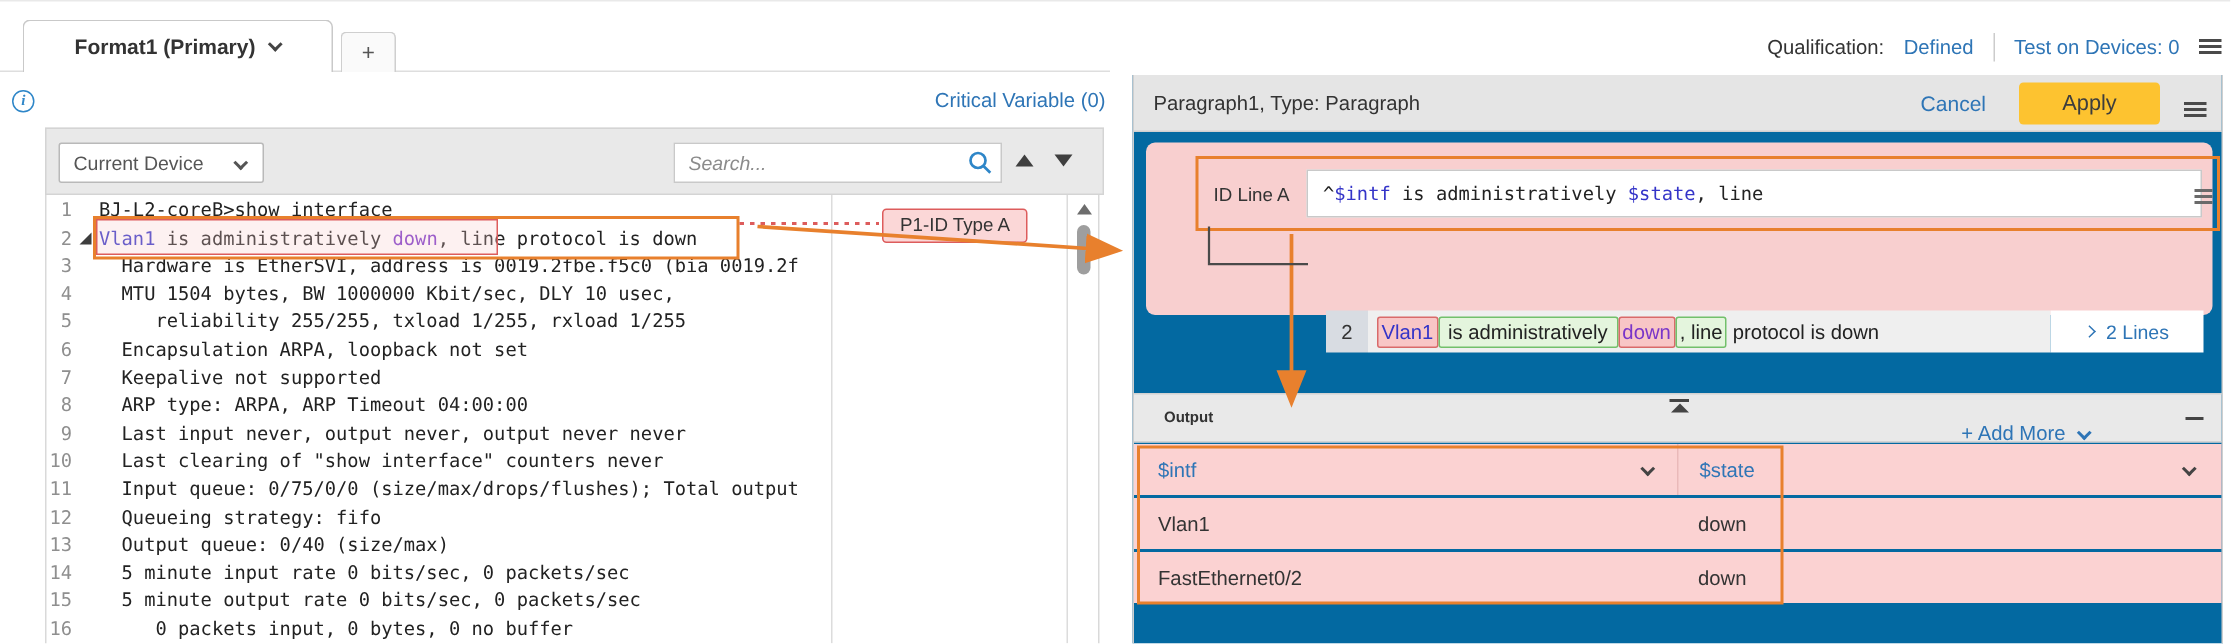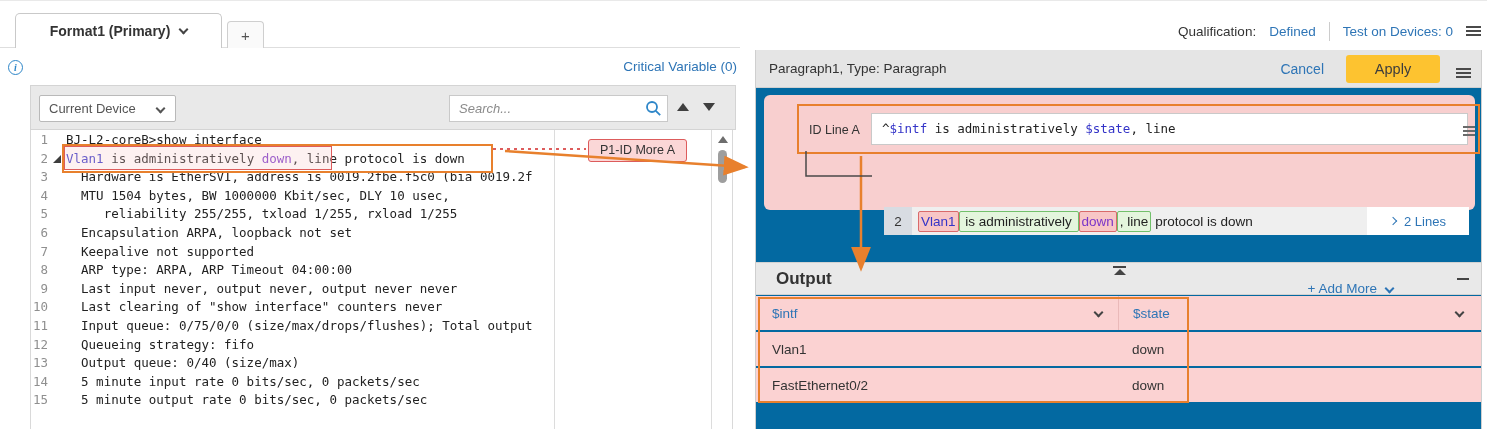--- a/index.html
+++ b/index.html
@@ -123,21 +123,21 @@
   .match-content span { display:inline-block; line-height:19px; }
   .hl-red { background:#f8c6c6; border:1px solid #D96A6A; border-radius:2px; padding:0 2px; }
   .hl-green { background:#E4F5DD; border:1px solid #72C06B; border-radius:2px; padding:0 2px; }
   .expand-box { width:102px; background:#fff; display:flex; align-items:center;
     justify-content:center; gap:8px; color:#2E75B6; font-size:13px; }
   .expand-box .chv { border-width:1.5px; width:6px; height:6px; }
 
   .out-header { position:absolute; left:0; top:212px; right:0; height:33px; background:#e9e9e9;
     border-top:1px solid #d2d2d2; border-bottom:1px solid #d2d2d2;
     display:flex; align-items:center; }
-  .out-title { font-size:17px; font-weight:bold; color:#333; margin-left:20px; }
+  .out-title { font-size:10px; font-weight:bold; color:#333; margin-left:20px; }
   .collapse-ic { position:absolute; left:357px; top:3px; width:13px; }
   .collapse-ic .bar { width:13px; height:2px; background:#444; }
   .collapse-ic .tri { width:0; height:0; margin:1px auto 0; border-left:6px solid transparent;
     border-right:6px solid transparent; border-bottom:6px solid #444; }
   .addmore { position:absolute; right:88px; top:18px; font-size:13.5px; color:#2E75B6;
     display:flex; align-items:center; gap:9px; }
   .minimize { position:absolute; right:12px; top:15px; }
 
   .out-table { position:absolute; left:0; top:246px; right:0; }
   .out-row { height:34px; background:#FBD2D2; margin-bottom:2px; display:flex; font-size:13.5px; }
@@ -201,31 +201,32 @@
       <div class="code-line"><span class="lnum">6</span><span class="lmark"></span><span class="ltext"><span>  Encapsulation ARPA, loopback not set</span></span></div>
       <div class="code-line"><span class="lnum">7</span><span class="lmark"></span><span class="ltext"><span>  Keepalive not supported</span></span></div>
       <div class="code-line"><span class="lnum">8</span><span class="lmark"></span><span class="ltext"><span>  ARP type: ARPA, ARP Timeout 04:00:00</span></span></div>
       <div class="code-line"><span class="lnum">9</span><span class="lmark"></span><span class="ltext"><span>  Last input never, output never, output never never</span></span></div>
       <div class="code-line"><span class="lnum">10</span><span class="lmark"></span><span class="ltext"><span>  Last clearing of "show interface" counters never</span></span></div>
       <div class="code-line"><span class="lnum">11</span><span class="lmark"></span><span class="ltext"><span>  Input queue: 0/75/0/0 (size/max/drops/flushes); Total output</span></span></div>
       <div class="code-line"><span class="lnum">12</span><span class="lmark"></span><span class="ltext"><span>  Queueing strategy: fifo</span></span></div>
       <div class="code-line"><span class="lnum">13</span><span class="lmark"></span><span class="ltext"><span>  Output queue: 0/40 (size/max)</span></span></div>
       <div class="code-line"><span class="lnum">14</span><span class="lmark"></span><span class="ltext"><span>  5 minute input rate 0 bits/sec, 0 packets/sec</span></span></div>
       <div class="code-line"><span class="lnum">15</span><span class="lmark"></span><span class="ltext"><span>  5 minute output rate 0 bits/sec, 0 packets/sec</span></span></div>
+      <div class="code-line"><span class="lnum">16</span><span class="lmark"></span><span class="ltext"><span>     0 packets input, 0 bytes, 0 no buffer</span></span></div>
     </div>
   <div class="gutter-div"></div>
   <div class="scroll-zone">
     <div class="scroll-up"></div>
     <div class="scroll-thumb"></div>
   </div>
 </div>
 
 <div class="abs box-red-l2"></div>
 <div class="abs box-orange-l2"></div>
-<div class="abs anno-tag">P1-ID More A</div>
+<div class="abs anno-tag">P1-ID Type A</div>
 
 <div class="abs right-panel">
   <div class="rp-header">
     <span class="rp-title">Paragraph1, Type: Paragraph</span>
     <span class="cancel-link">Cancel</span>
     <button class="apply-btn">Apply</button>
     <span class="hamb"></span>
   </div>
 
   <div class="pink-section">

